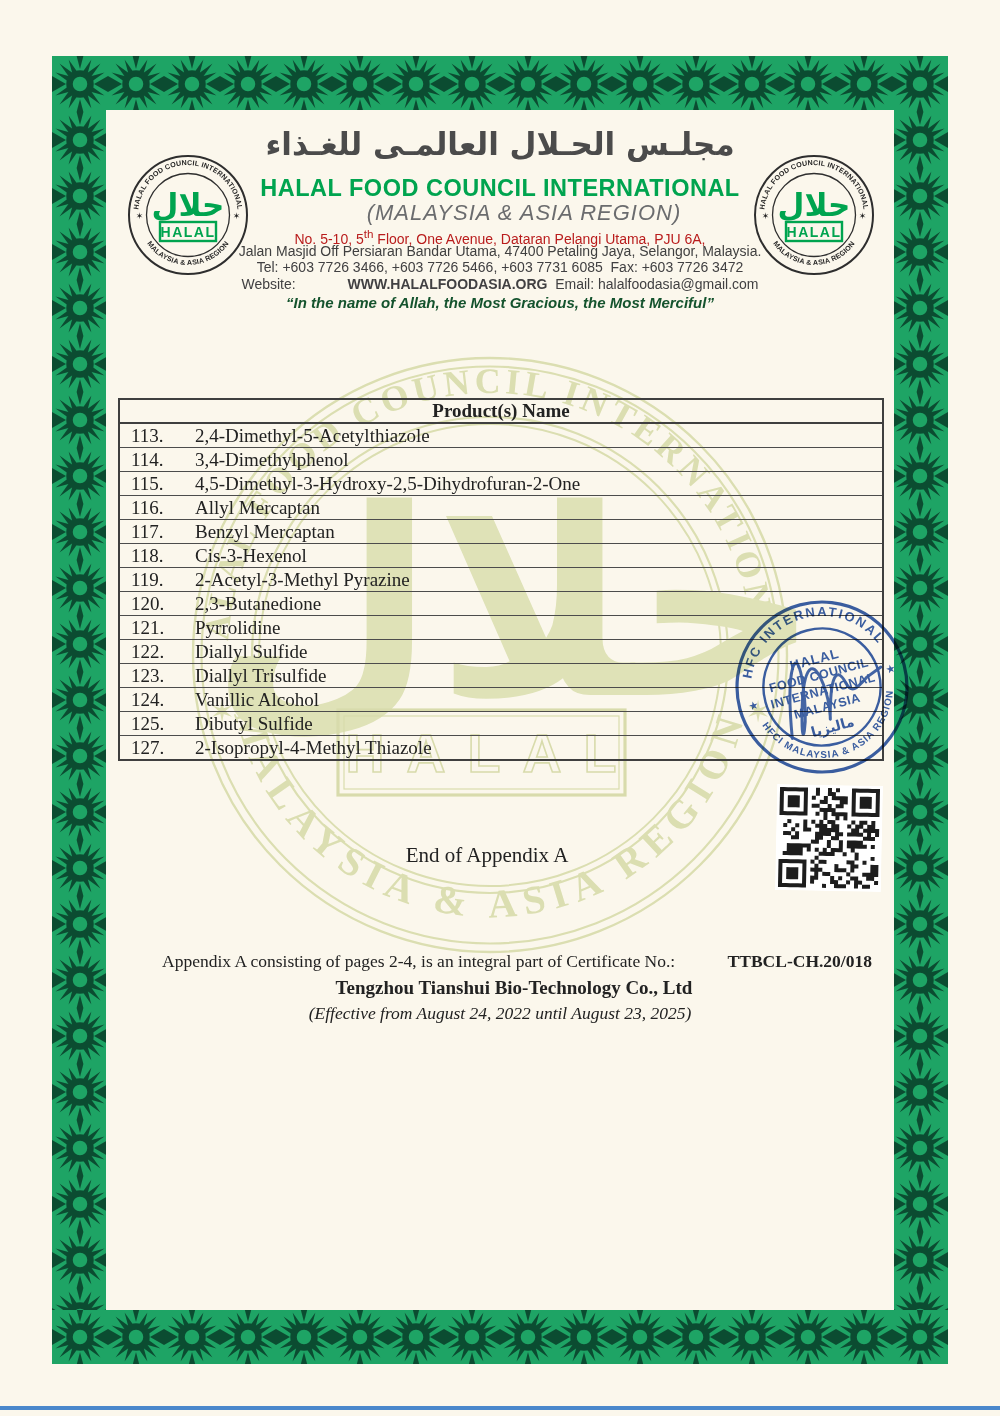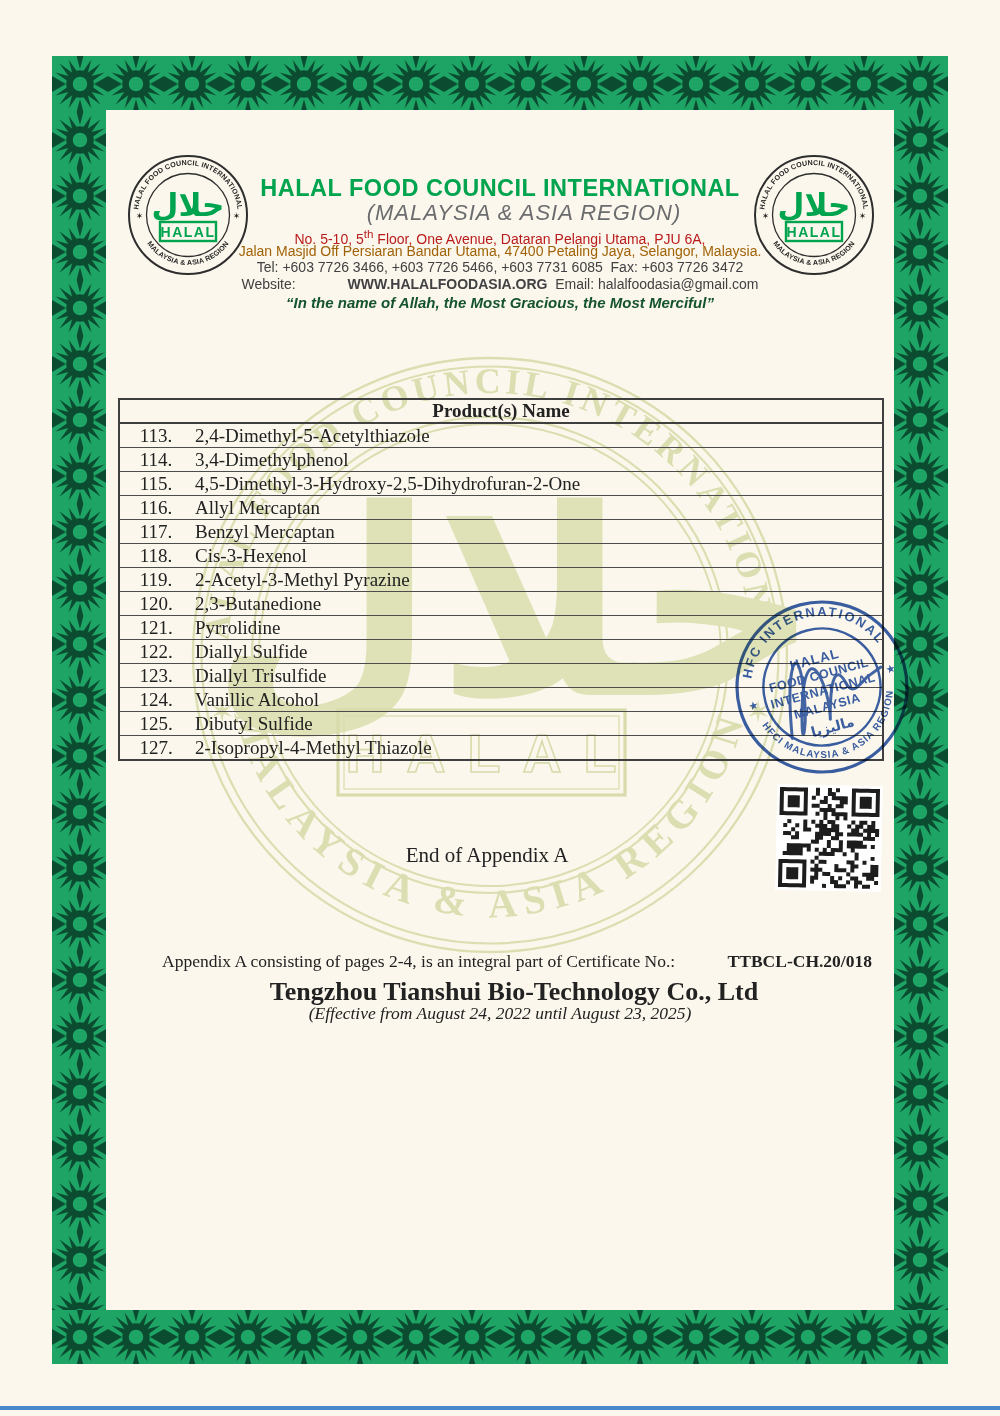--- a/index.html
+++ b/index.html
@@ -25,37 +25,37 @@
   .st-line{font:bold 12.5px "Liberation Sans",sans-serif;letter-spacing:.5px;fill:#2a52a5;text-anchor:middle;}
   .st-line1{font:bold 13.5px "Liberation Sans",sans-serif;letter-spacing:1px;fill:#2a52a5;text-anchor:middle;}
   .st-arabic{font:bold 14px "DejaVu Sans",sans-serif;fill:#2a52a5;text-anchor:middle;}
   .st-star{font:11px "DejaVu Sans",sans-serif;fill:#2a52a5;text-anchor:middle;}
   
   .hdr{left:0;right:0;text-align:center;font-family:"Liberation Sans","DejaVu Sans",sans-serif;}
   #arabic-title{top:126px;font:bold 31px "DejaVu Sans",sans-serif;color:#4b4b4b;letter-spacing:1px;}
   #org-name{top:175px;font-weight:bold;font-size:23.5px;color:#00a44f;letter-spacing:.5px;}
   #region-line{top:200px;font-style:italic;font-size:22px;color:#6b6c6e;letter-spacing:1px;padding-left:48px;}
   #addr1{top:227px;font-size:14px;color:#b91c1c;}
-  #addr2{top:243px;font-size:14px;color:#a16207;}
+  #addr2{top:243px;font-size:14px;color:#404040;}
   #tel-line{top:259px;font-size:14px;color:#414042;}
   #web-line{top:276px;font-size:14px;color:#414042;}
   #bismillah{top:294px;font-style:italic;font-weight:bold;font-size:15px;color:#14532d;}
   .bold{font-weight:bold;margin-left:48px;}
   
   #product-table{left:118px;top:398px;width:762px;border:2px solid #3f3f3f;background:transparent;}
   #table-header{height:22px;line-height:22px;border-bottom:2px solid #3f3f3f;text-align:center;
                 font-weight:bold;font-size:19px;}
-  .trow{height:23px;line-height:23px;display:flex;border-bottom:1px solid #4c4c4c;font-size:19px;text-align:center;}
+  .trow{height:23px;line-height:23px;display:flex;border-bottom:1px solid #4c4c4c;font-size:19px;}
   .trow:last-child{border-bottom:none;}
   .tnum{width:50px;padding-left:11px;flex:none;}
   .tname{padding-left:14px;}
   
   #end-appendix{left:0;right:0;top:843px;text-align:center;font-size:21px;padding-right:26px;}
   #appendix-note{left:0;right:0;top:951px;text-align:center;font-size:17.5px;padding-left:34px;}
-  #company-name{left:0;right:0;top:977px;text-align:center;font-weight:bold;font-size:26px;margin-left:28px;}
+  #company-name{left:0;right:0;top:977px;text-align:center;font-weight:bold;font-size:19px;margin-left:28px;}
   #effective-dates{left:0;right:0;top:1003px;text-align:center;font-style:italic;font-size:17.5px;}
   #page-number{left:0;right:0;top:1245px;text-align:center;font-size:20px;color:#333;}
   #stamp-svg{left:722px;top:587px;mix-blend-mode:multiply;opacity:.92;}
   #qr-wrap{left:776px;top:785px;transform:rotate(1.2deg);}
   #scan-line{left:0;top:1406px;width:1000px;height:4px;background:#4a87cb;}
 </style>
 </head>
 <body>
 
 <div id="page">
@@ -124,20 +124,21 @@
         <rect x="338" y="710" width="287" height="85" fill="none" stroke="#d5d9a6" stroke-width="3.2"></rect>
         <rect x="344" y="716" width="275" height="73" fill="none" stroke="#d5d9a6" stroke-width="1.2"></rect>
         <text class="wm-box-label" x="492" y="772">HALAL</text>
       </g>
     </g>
 
     <use href="#hlogo" x="126" y="153"></use>
     <use href="#hlogo" x="752" y="153"></use>
   </svg>
 
+  <div class="abs hdr" id="arabic-title">مجلـس الحـلال العالمـى للغـذاء</div>
   <div class="abs hdr" id="org-name">HALAL FOOD COUNCIL INTERNATIONAL</div>
   <div class="abs hdr" id="region-line">(MALAYSIA &amp; ASIA REGION)</div>
   <div class="abs hdr" id="addr1"><span>No. 5-10, 5</span><sup>th</sup><span> Floor, One Avenue, Dataran Pelangi Utama, PJU 6A,</span></div>
   <div class="abs hdr" id="addr2">Jalan Masjid Off Persiaran Bandar Utama, 47400 Petaling Jaya, Selangor, Malaysia.</div>
   <div class="abs hdr" id="tel-line">Tel: +603 7726 3466, +603 7726 5466, +603 7731 6085&nbsp;&nbsp;Fax: +603 7726 3472</div>
   <div class="abs hdr" id="web-line"><span>Website: </span><span class="bold">WWW.HALALFOODASIA.ORG</span><span>&nbsp; Email: halalfoodasia@gmail.com</span></div>
   <div class="abs hdr" id="bismillah">“In the name of Allah, the Most Gracious, the Most Merciful”</div>
 
   <div class="abs" id="product-table">
     <div id="table-header">Product(s) Name</div>

